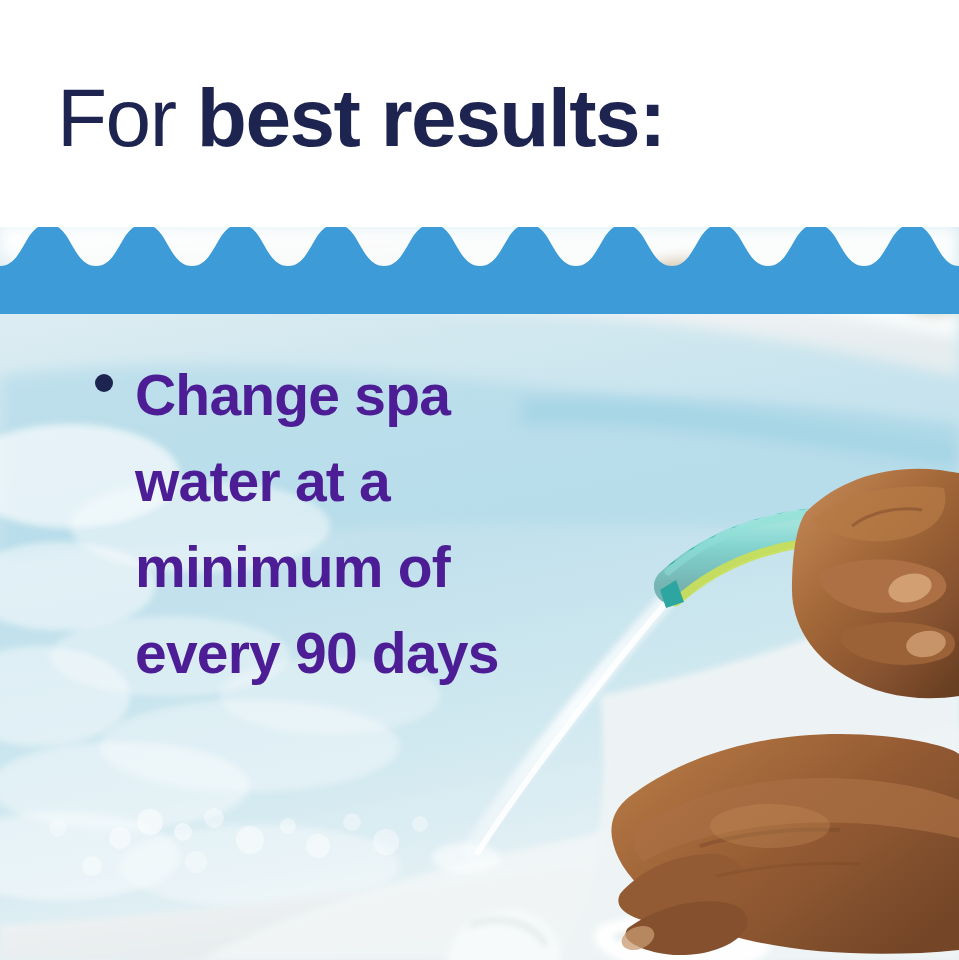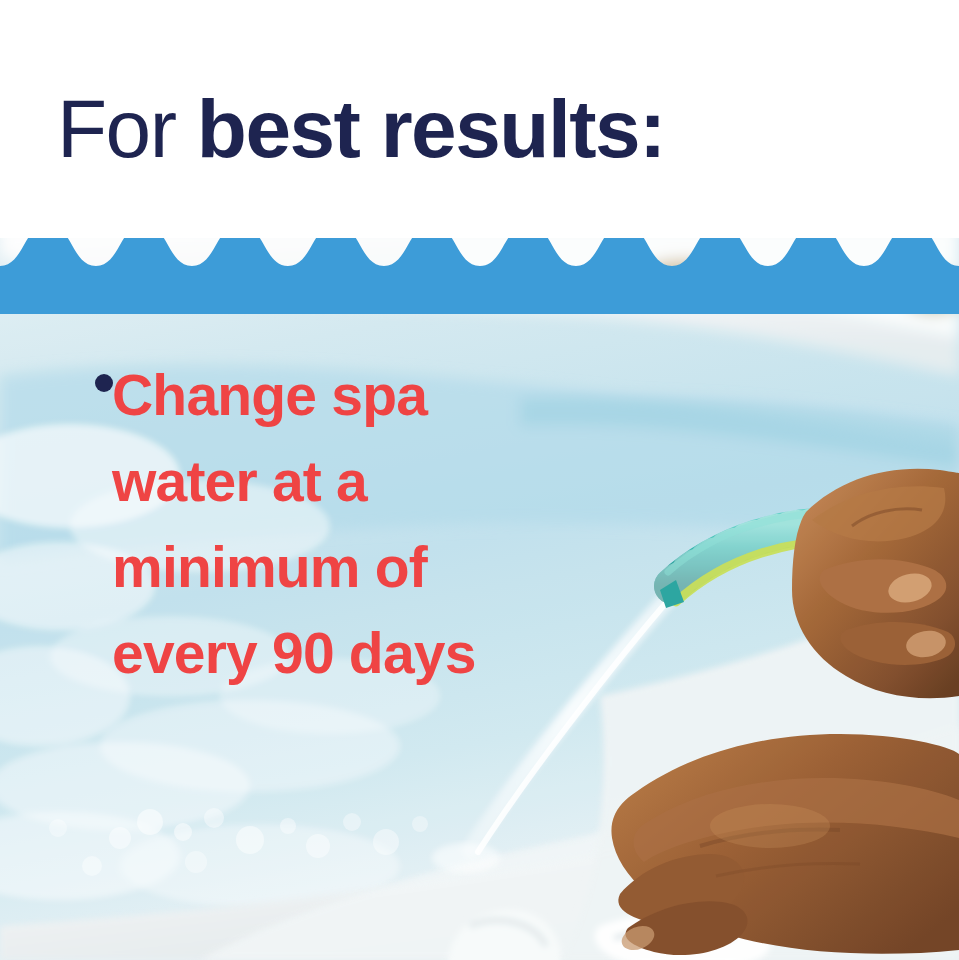--- a/index.html
+++ b/index.html
@@ -13,21 +13,21 @@
   #card {
     position:relative;
     width:959px; height:960px;
     background:#ffffff;
     overflow:hidden;
   }
 
   
   #header {
     position:absolute;
-    left:0; top:12px;
+    left:0; top:1px;
     width:959px; height:226px;
     background:#ffffff;
     z-index:30;
   }
   #headline {
     position:absolute;
     left:57px; top:76px;
     font-size:82px;
     line-height:82px;
     letter-spacing:-1.5px;
@@ -67,26 +67,26 @@
   }
   #bullet-row { position:relative; }
   #bullet-dot {
     position:absolute;
     left:3px; top:22px;
     width:18px; height:18px;
     border-radius:50%;
     background:#1e2450;
   }
   #bullet-text {
-    margin-left:20px;
+    margin-left:43px;
     font-size:57px;
     font-weight:700;
     line-height:86px;
     letter-spacing:-0.8px;
-    color:#ef4444;
+    color:#4c1d95;
     white-space:pre-line;
   }
 </style>
 </head>
 <body>
 
 <div id="card">
 
   <div id="header">
     <div id="headline"><span class="light">For </span><span class="bold">best results:</span></div>

